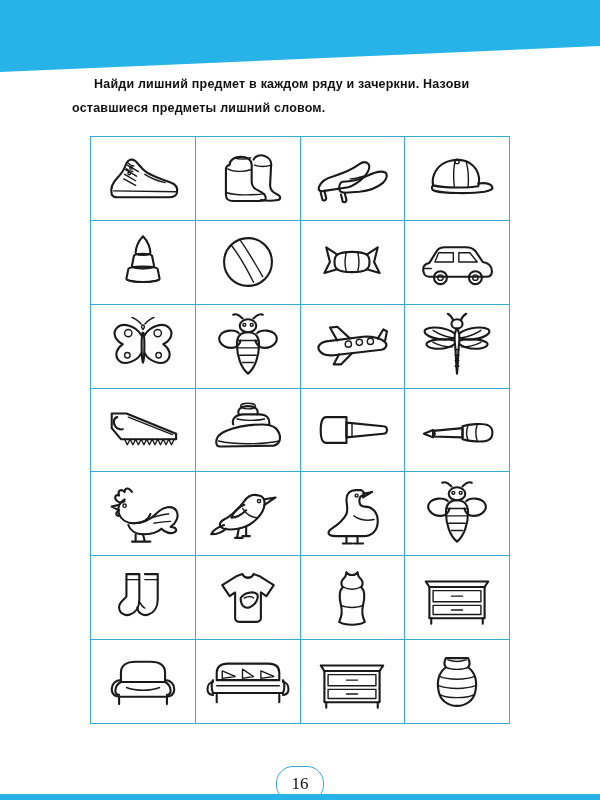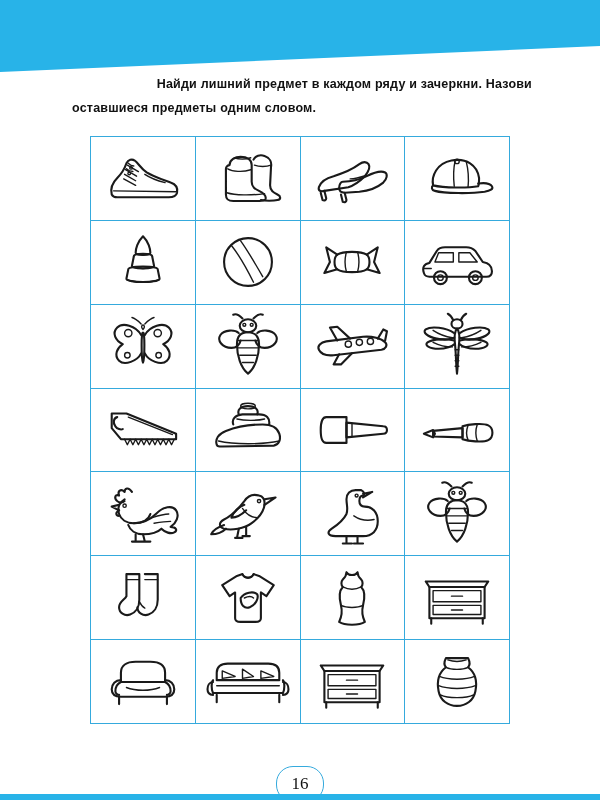--- a/index.html
+++ b/index.html
@@ -45,21 +45,20 @@
     left: 72px;
     width: 460px;
     font-size: 12.5px;
     line-height: 1.95;
     color: #111111;
     font-weight: bold;
     letter-spacing: 0.2px;
   }
   .instructions .line1 {
     text-indent: 22px;
-    text-align: right;
   }
   .grid {
     position: absolute;
     top: 136px;
     left: 90px;
     width: 420px;
     height: 588px;
     display: grid;
     grid-template-columns: repeat(4, 1fr);
     grid-template-rows: repeat(7, 1fr);
@@ -117,21 +116,21 @@
 </style>
 </head>
 <body>
 
 <div class="page">
 
   <div class="banner"></div>
 
   <div class="instructions">
     <div class="line1">Найди лишний предмет в каждом ряду и зачеркни. Назови</div>
-    <div class="line2">оставшиеся предметы одним словом.</div>
+    <div class="line2">оставшиеся предметы лишний словом.</div>
   </div>
 
   <div class="grid">
 
     <div class="cell">
       <svg viewBox="0 0 100 80">
         <path class="ink" d="M16 58 C14 50 18 44 22 40 C26 36 30 30 32 24 C34 20 38 19 41 21 C45 24 48 30 54 34 C62 39 72 42 80 45 C86 47 88 51 87 56 C86 60 82 61 78 61 L22 61 C18 61 17 60 16 58 Z"></path>
         <path class="ink-thin" d="M18 54 L86 55"></path>
         <path class="ink-thin" d="M33 26 L45 33 M31 31 L43 38 M30 36 L42 43 M29 41 L42 48"></path>
         <path class="ink-thin" d="M34 24 C36 26 38 27 40 27 M32 30 C34 32 37 33 39 33"></path>

